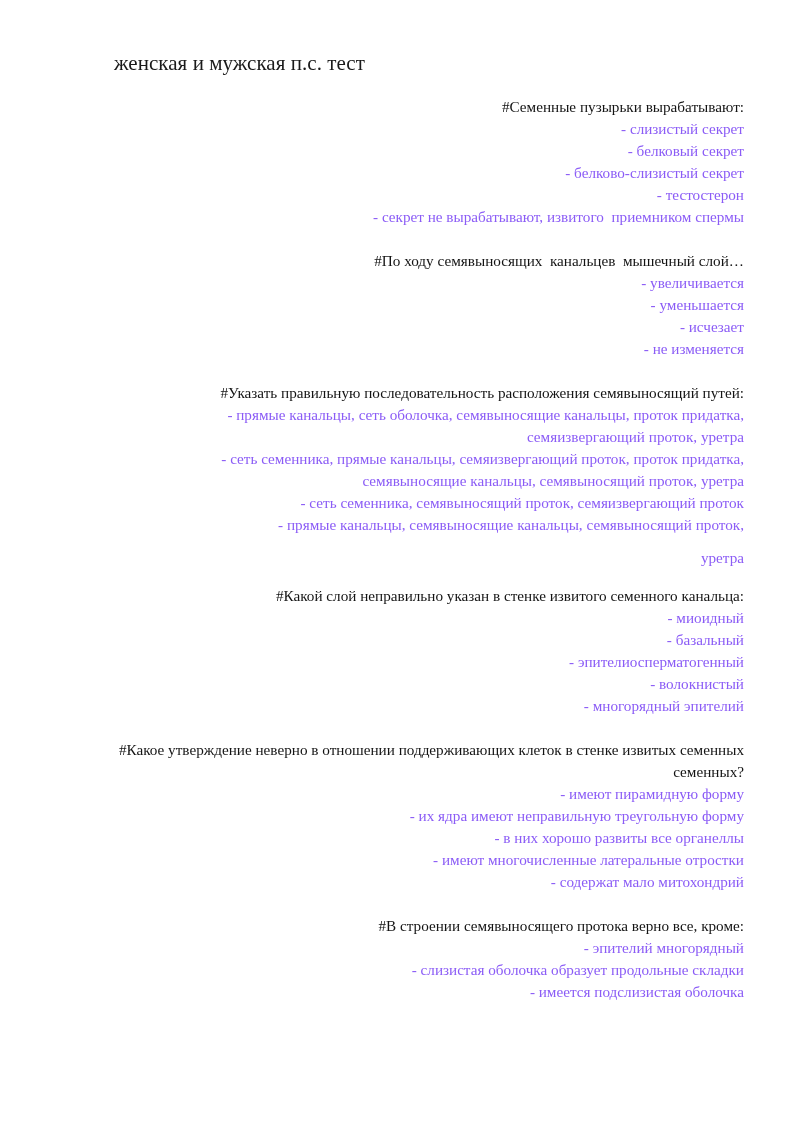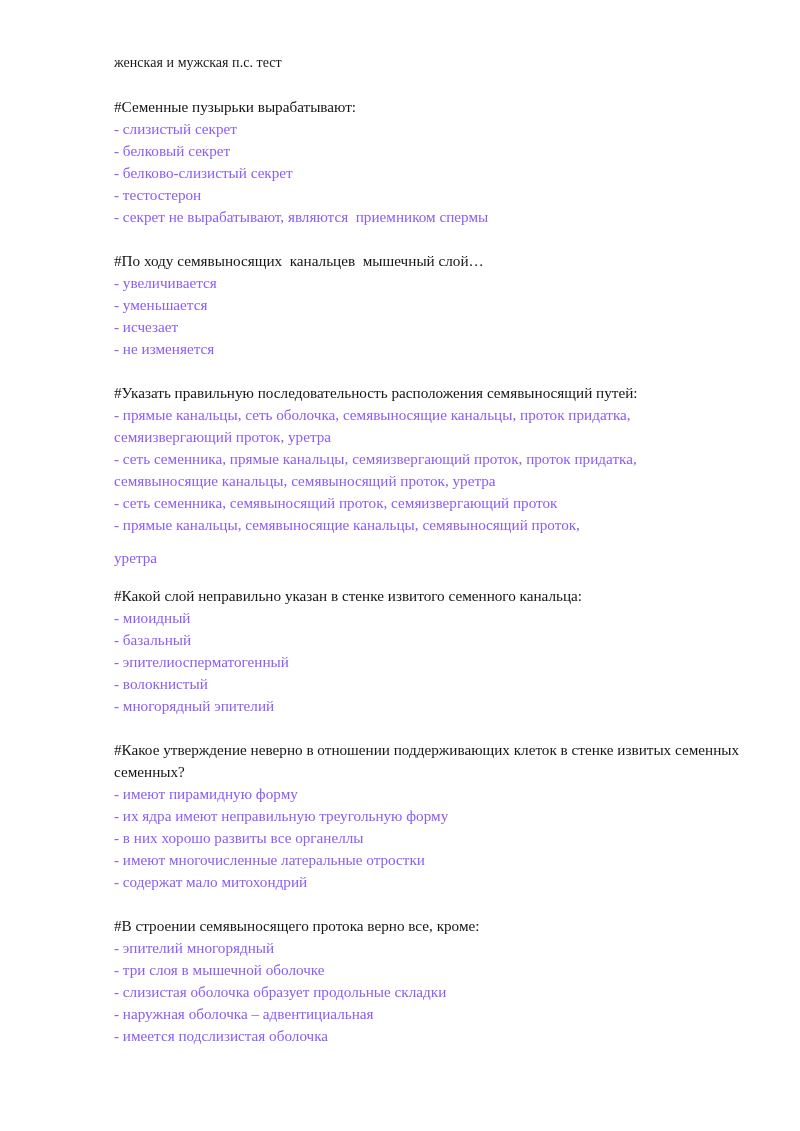--- a/index.html
+++ b/index.html
@@ -18,21 +18,21 @@
     color: #1a1a1a;
     -webkit-font-smoothing: antialiased;
   }
   .content {
     position: absolute;
     left: 114px;
     top: 52px;
     width: 630px;
   }
   .line {
-    font-size: 14px;
+    font-size: 21px;
     line-height: 22px;
     white-space: pre-wrap;
     letter-spacing: 0.05px;
     color: #1a1a1a;
   }
   
   .q-head {
     font-size: 15.2px;
     line-height: 22px;
     white-space: pre-wrap;
@@ -40,20 +40,21 @@
   }
   
   .opt {
     font-size: 15.2px;
     line-height: 22px;
     white-space: pre-wrap;
     color: #8b5cf6;
   }
   .block {
     margin: 0;
+    text-align: right;
   }
   .gap-title   { height: 22px; }
   .gap-block   { height: 22px; }
   .gap-small   { height: 16px; }
   .gap-uretra  { height: 11px; }
 </style>
 </head>
 <body>
 
 <div class="page">
@@ -61,21 +62,21 @@
 
     <div class="line">женская и мужская п.с. тест</div>
     <div class="gap-title"></div>
 
     <div class="block">
       <div class="q-head">#Семенные пузырьки вырабатывают:</div>
       <div class="opt">- слизистый секрет</div>
       <div class="opt">- белковый секрет</div>
       <div class="opt">- белково-слизистый секрет</div>
       <div class="opt">- тестостерон</div>
-      <div class="opt">- секрет не вырабатывают, являются  приемником спермы</div>
+      <div class="opt">- секрет не вырабатывают, извитого  приемником спермы</div>
     </div>
     <div class="gap-block"></div>
 
     <div class="block">
       <div class="q-head">#По ходу семявыносящих  канальцев  мышечный слой…</div>
       <div class="opt">- увеличивается</div>
       <div class="opt">- уменьшается</div>
       <div class="opt">- исчезает</div>
       <div class="opt">- не изменяется</div>
     </div>
@@ -108,20 +109,18 @@
       <div class="opt">- их ядра имеют неправильную треугольную форму</div>
       <div class="opt">- в них хорошо развиты все органеллы</div>
       <div class="opt">- имеют многочисленные латеральные отростки</div>
       <div class="opt">- содержат мало митохондрий</div>
     </div>
     <div class="gap-block"></div>
 
     <div class="block">
       <div class="q-head">#В строении семявыносящего протока верно все, кроме:</div>
       <div class="opt">- эпителий многорядный</div>
-      <div class="opt">- три слоя в мышечной оболочке</div>
       <div class="opt">- слизистая оболочка образует продольные складки</div>
-      <div class="opt">- наружная оболочка – адвентициальная</div>
       <div class="opt">- имеется подслизистая оболочка</div>
     </div>
 
   </div>
 </div>
 
 </body></html>

